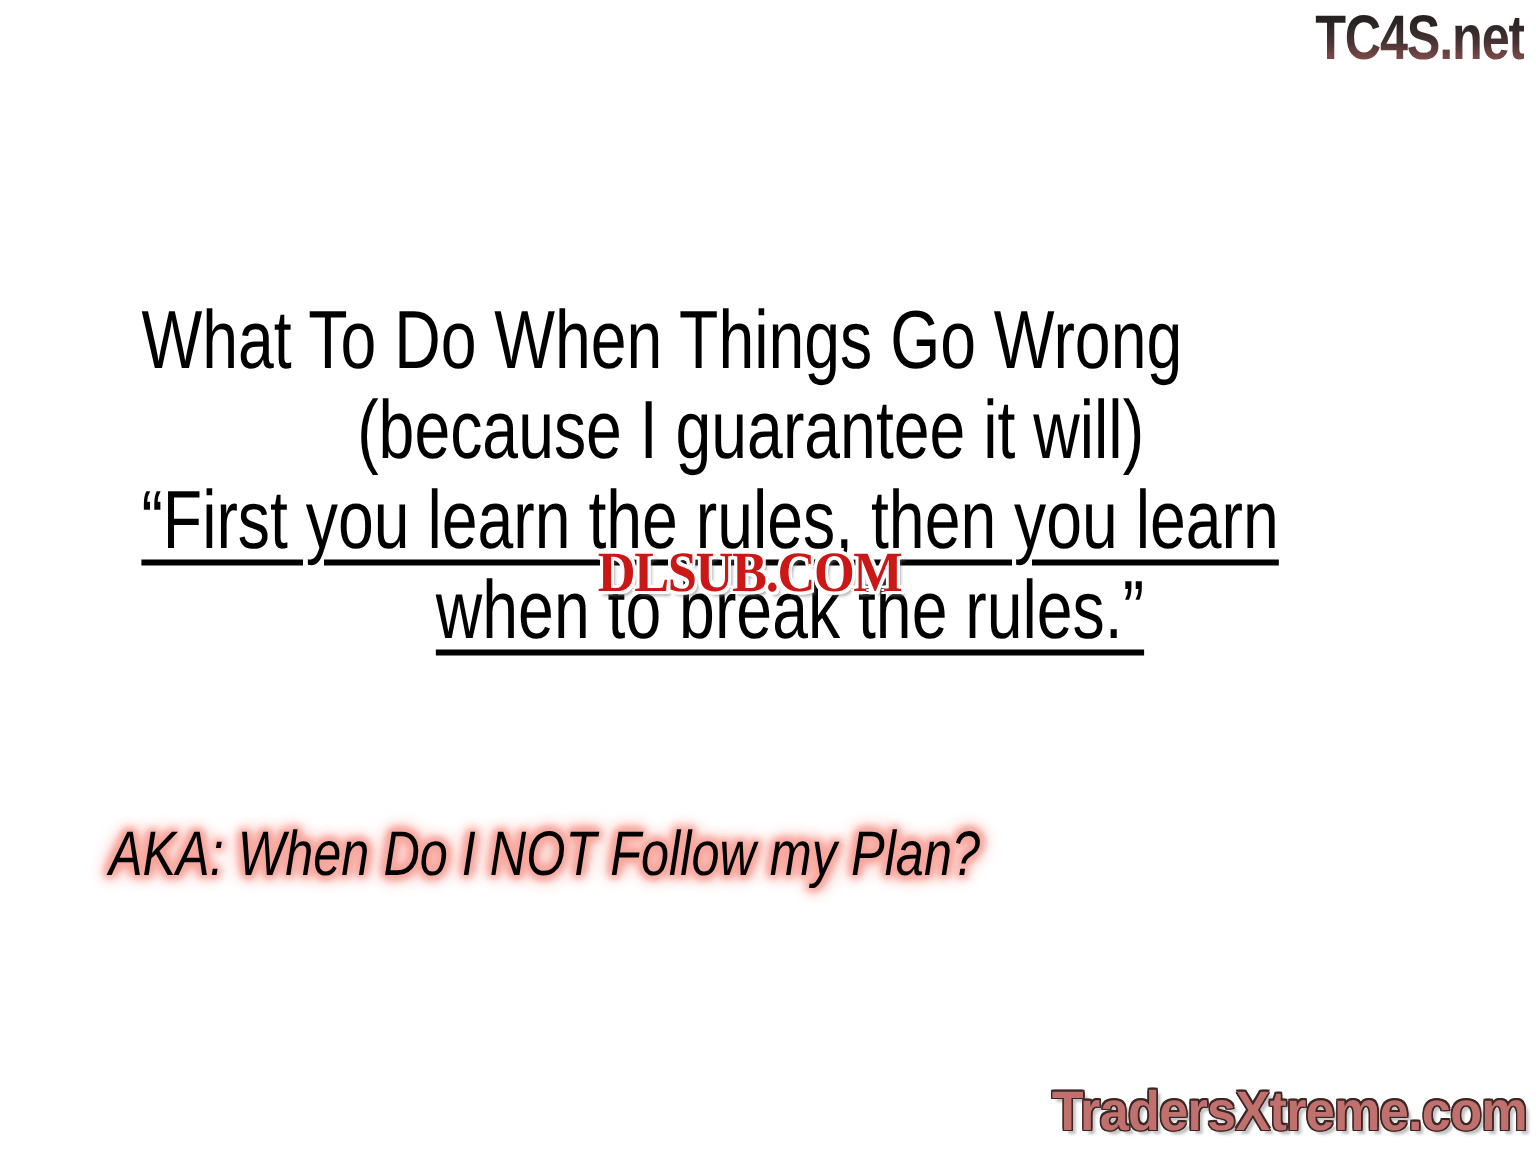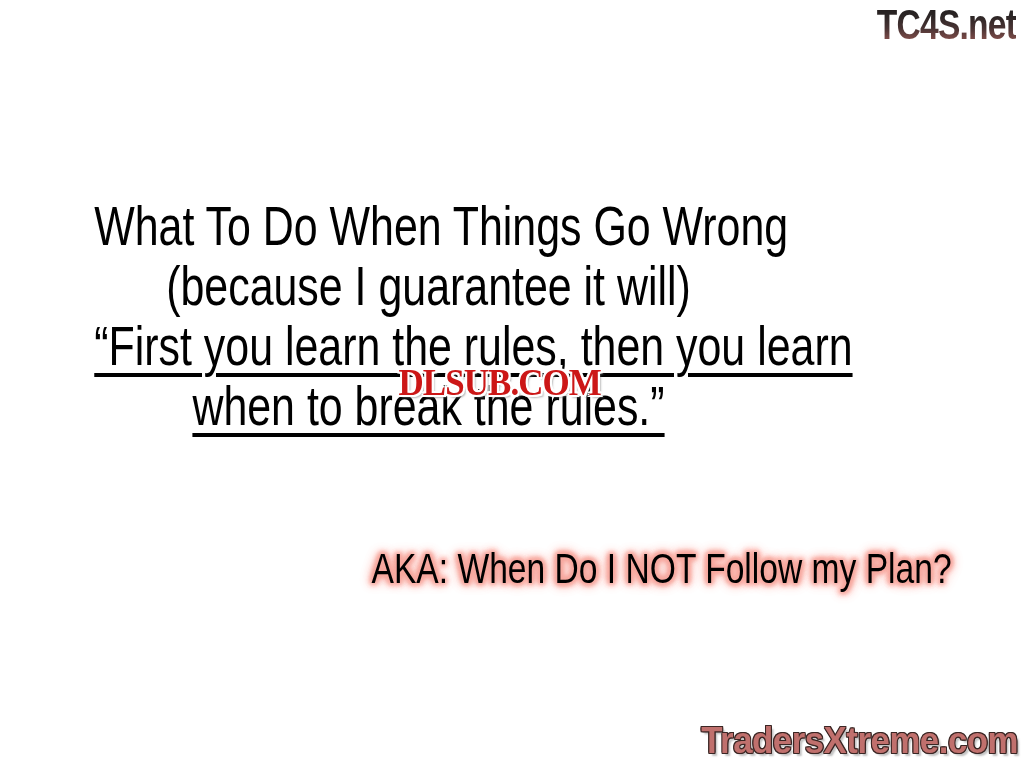--- a/index.html
+++ b/index.html
@@ -44,21 +44,21 @@
     white-space: nowrap;
     text-shadow: 0 0 0 rgba(0,0,0,0);
   }
 
   
   .title-block {
     position: absolute;
     left: 0;
     top: 196px;
     width: 857px;
-    text-align: center;
+    text-align: right;
   }
   .tline {
     font-family: "Liberation Sans", sans-serif;
     font-weight: 400;
     font-size: 55px;
     line-height: 60px;
     color: #000000;
     white-space: nowrap;
     transform: scaleX(0.78);
     transform-origin: center center;
@@ -93,21 +93,22 @@
        2px -2px 0 #ffffff, -2px -2px 0 #ffffff,
        3px 3px 2px rgba(120,120,120,0.55);
   }
 
   
   .aka-line {
     position: absolute;
     left: 0;
     top: 544px;
     width: 1024px;
-    text-align: right;
+    text-align: left;
+    font-style: italic;
   }
   .aka-text {
     display: inline-block;
     font-family: "Liberation Sans", sans-serif;
     font-weight: 400;
     font-size: 42px;
     line-height: 50px;
     color: #000000;
     white-space: nowrap;
     transform: scaleX(0.80);

